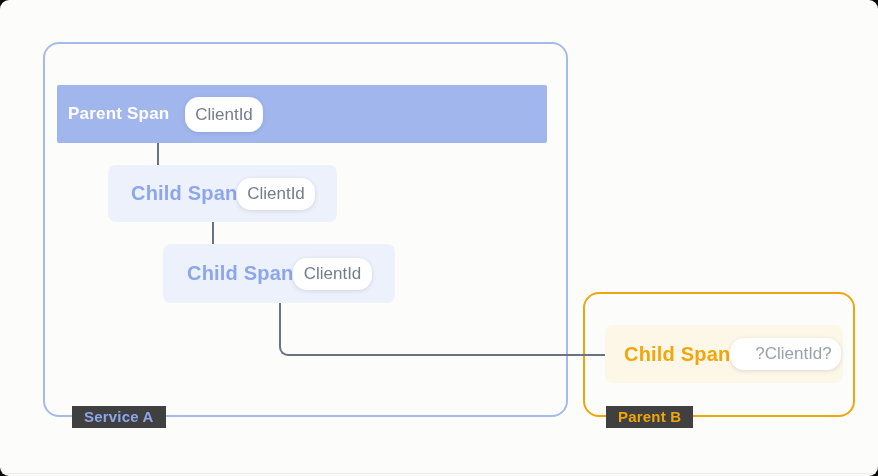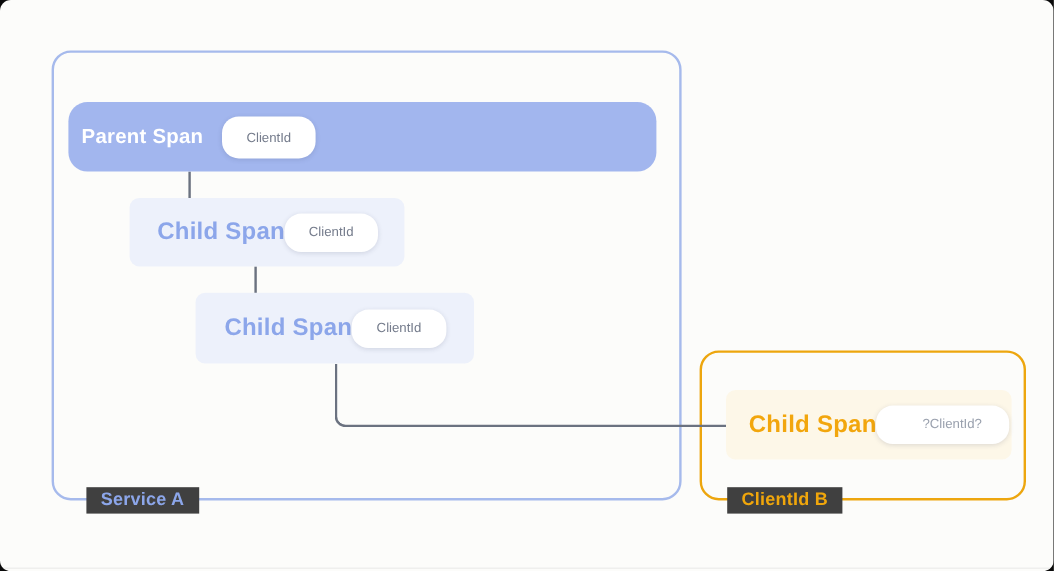--- a/index.html
+++ b/index.html
@@ -50,21 +50,21 @@
   
   .span-node {
     position: absolute;
     border-radius: 8px;
     z-index: 3;
   }
   .parent-span {
     left: 57px; top: 85px;
     width: 490px; height: 58px;
     background: #a2b6ee;
-    border-radius: 16px;
+    border-radius: 2px;
   }
   .child-span-1 {
     left: 108px; top: 165px;
     width: 229px; height: 57px;
     background: #edf1fb;
   }
   .child-span-2 {
     left: 163px; top: 244px;
     width: 232px; height: 59px;
     background: #edf1fb;
@@ -90,21 +90,21 @@
   .child-span-b .span-label { left: 19px; color: #f2a60d; }
 
   
   .badge {
     position: absolute;
     background: #ffffff;
     border-radius: 14px;
     display: flex;
     align-items: center;
     justify-content: center;
-    font-size: 11px;
+    font-size: 17px;
     color: #757c8c;
     box-shadow: 0 1px 4px rgba(40, 50, 80, 0.15);
     z-index: 4;
     white-space: nowrap;
   }
   .badge-parent  { left: 185px; top: 97px;  width: 78px; height: 35px; }
   .badge-child-1 { left: 237px; top: 178px; width: 78px; height: 32px; }
   .badge-child-2 { left: 293px; top: 258px; width: 79px; height: 32px; }
   .badge-child-b { left: 730px; top: 338px; width: 95px; height: 32px; color: #9aa1ae; padding-left: 16px; }
 
@@ -136,21 +136,21 @@
 </style>
 </head>
 <body>
 
 <div class="frame">
 
   <div class="service-box service-a-box"></div>
   <div class="service-label service-a-label">Service A</div>
 
   <div class="service-box service-b-box"></div>
-  <div class="service-label service-b-label">ClientId B</div>
+  <div class="service-label service-b-label">Parent B</div>
 
   <div class="connector-v connector-1"></div>
   <div class="connector-v connector-2"></div>
   <div class="connector-elbow"></div>
 
   <div class="span-node parent-span">
     <span class="span-label">Parent Span</span>
   </div>
   <div class="badge badge-parent">ClientId</div>
 

